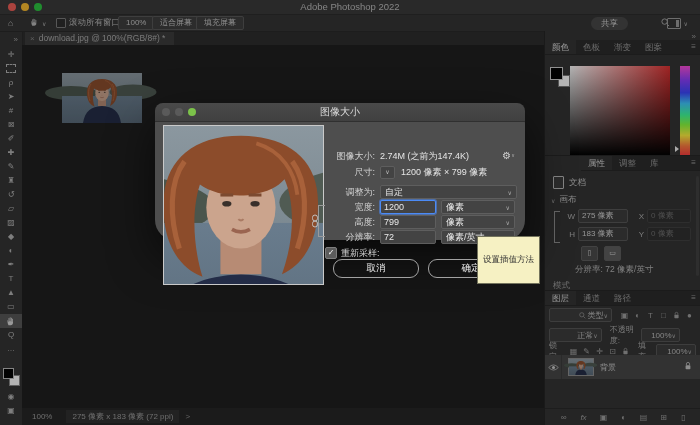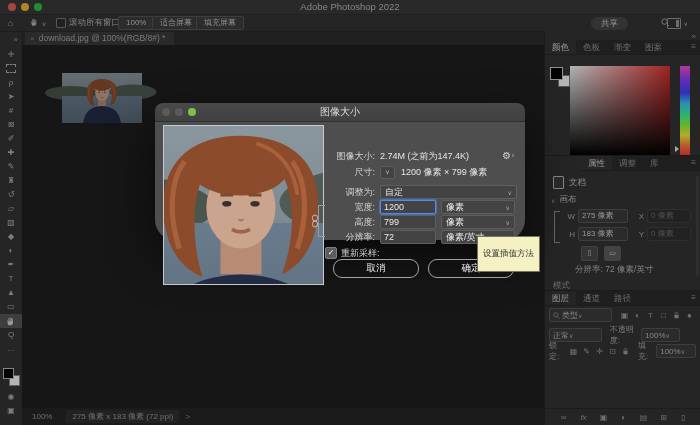--- a/index.html
+++ b/index.html
@@ -68,21 +68,21 @@
   .pfield{background:#3c3c3c;border:1px solid #575757;border-radius:2px;height:12px;line-height:12px;padding:0 3px;font-size:8px;color:#d2d2d2;}
   .pfield.disabled{background:#2f2f2f;border-color:#3f3f3f;color:#6e6e6e;}
   .plabel{width:10px;text-align:right;margin-right:3px;font-size:8px;color:#b0b0b0;}
   .orientbtn{width:15px;height:13px;background:#4a4a4a;border:1px solid #5c5c5c;border-radius:2px;text-align:center;line-height:12px;font-size:7px;color:#ddd;margin-right:6px;}
   .orientbtn.active{background:#5d5d5d;}
   .pscroll{position:absolute;right:1px;top:20px;width:3px;height:100px;background:#3f3f3f;border-radius:2px;}
   .chain2{position:absolute;left:5px;top:55px;width:10px;height:32px;}
   .chain2 .br{position:absolute;left:4px;top:0;bottom:0;width:5px;border:1px solid #8f8f8f;border-right:none;}
   .panel-layers{top:259px;bottom:0;border-top:1px solid #242424;}
   .lrow{position:absolute;left:0;right:0;display:flex;align-items:center;color:#a9a9a9;font-size:8px;}
-  .lselect{display:flex;align-items:center;justify-content:flex-start;background:#3c3c3c;border:1px solid #555;border-radius:2px;height:12px;padding:0 3px;color:#bdbdbd;}
+  .lselect{display:flex;align-items:center;justify-content:flex-end;background:#3c3c3c;border:1px solid #555;border-radius:2px;height:12px;padding:0 3px;color:#bdbdbd;}
   .licon{display:inline-flex;align-items:center;justify-content:center;width:13px;height:12px;color:#9e9e9e;font-size:8px;}
   .layer-row{background:#454545;height:24px;}
   .eyebox{width:16px;text-align:center;border-right:1px solid #3a3a3a;height:24px;display:flex;align-items:center;justify-content:center;}
   .lthumb{width:24px;height:16px;border:1px solid #8f8f8f;margin:0 6px;flex:none;}
   .lthumb svg{display:block;width:100%;height:100%;}
   .layer-lock{margin-left:auto;margin-right:8px;color:#c0c0c0;}
   .lbottom{position:absolute;left:0;right:0;bottom:0;height:16px;border-top:1px solid #272727;display:flex;align-items:center;justify-content:flex-end;gap:7px;padding-right:10px;color:#8f8f8f;font-size:8px;}
   
   .dim{position:absolute;inset:0;background:rgba(8,8,8,.30);z-index:10;}
   
@@ -105,21 +105,21 @@
   .dselect .chev{margin-left:4px;}
   .minibox{width:13px;height:11px;border:1px solid #5e5e5e;border-radius:2px;background:#434343;text-align:center;line-height:10px;font-size:6px;color:#bbb;margin-right:6px;}
   .gear{position:absolute;right:2px;top:1px;color:#cfcfcf;font-size:10px;}
   .gear .chev{font-size:5px;vertical-align:2px;}
   .dchk{width:10px;height:10px;background:#5c5c5c;border:1px solid #7e7e7e;border-radius:2px;color:#fff;font-size:8px;line-height:10px;text-align:center;margin-right:4px;flex:none;}
   .chainlink{position:absolute;left:-12px;top:56px;width:12px;height:32px;}
   .chainlink .br{position:absolute;left:5px;top:0;bottom:0;width:6px;border:1px solid #9a9a9a;border-right:none;}
   .chainlink svg{position:absolute;left:-2px;top:9px;}
   .dbtn{position:absolute;height:17px;width:84px;border:1px solid #a2a2a2;border-radius:9px;background:transparent;color:#ececec;font-size:9.5px;text-align:center;line-height:15px;}
   
-  .tooltip{position:absolute;left:477px;top:236px;z-index:30;background:#f6f1c3;border:1px solid #73735c;color:#333;font-size:8.5px;padding:11px 5px;white-space:nowrap;}
+  .tooltip{position:absolute;left:477px;top:236px;z-index:30;background:#f6f1c3;border:1px solid #73735c;color:#333;font-size:8.5px;padding:17px 5px;white-space:nowrap;}
   svg{overflow:visible;}
 </style>
 </head>
 <body>
 
 <div class="app">
 
   <svg width="0" height="0" style="position:absolute">
     <defs>
       <linearGradient id="skyg" x1="0" y1="0" x2="0" y2="1">
@@ -378,20 +378,40 @@
                 <rect x="2" y="5" width="6" height="5" rx="1" fill="#9e9e9e"></rect>
               </svg>
             </span>
           </span>
         <span style="margin-left:6px">填充:</span>
         <span class="lselect" style="width:36px;margin-left:2px">
           <span>100%</span>
             <span class="chev">∨</span>
         </span>
       </div>
+      <div class="lrow layer-row" style="top:64px">
+        <span class="eyebox">
+          <svg width="11" height="7" viewBox="0 0 16 10">
+            <path d="M1,5 Q8,-2.5 15,5 Q8,12.5 1,5 Z" fill="none" stroke="#cfcfcf"></path>
+            <circle cx="8" cy="5" r="2.2" fill="#cfcfcf"></circle>
+          </svg>
+        </span>
+        <span class="lthumb">
+          <svg viewBox="0 0 160 100" preserveAspectRatio="none">
+              <use href="#portrait"></use>
+            </svg>
+        </span>
+        <span style="color:#d2d2d2">背景</span>
+        <span class="layer-lock">
+          <svg width="8" height="10" viewBox="0 0 10 12">
+              <path d="M3 5V3.5a2 2 0 0 1 4 0V5" fill="none" stroke="#c6c6c6"></path>
+              <rect x="2" y="5" width="6" height="5" rx="1" fill="#c6c6c6"></rect>
+            </svg>
+        </span>
+      </div>
       <div class="lbottom" id="layers-bottom-icons">
           <span class="licon">∞</span>
           <span class="licon" style="font-style: italic;">fx</span>
           <span class="licon">▣</span>
           <span class="licon">◐</span>
           <span class="licon">▤</span>
           <span class="licon">⊞</span>
           <span class="licon">▯</span>
         </div>
     </div>

